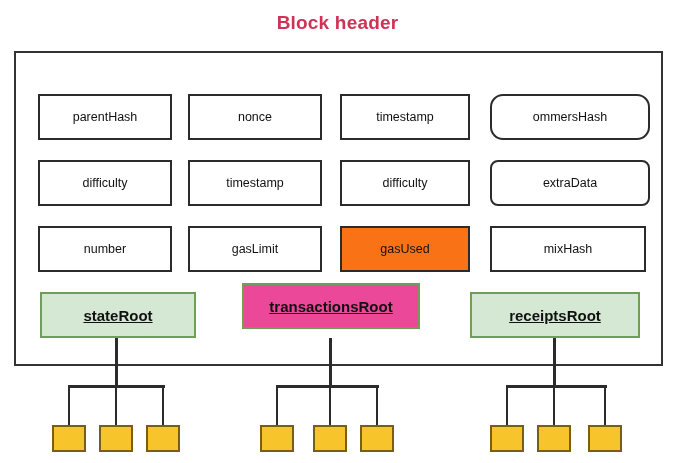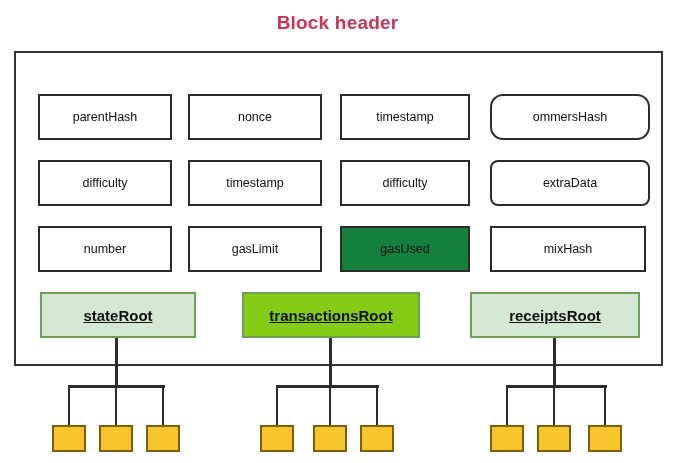--- a/index.html
+++ b/index.html
@@ -131,32 +131,32 @@
       </div>
       <div class="field-box" style="left: 490px; top: 160px; width: 160px; height: 46px; border-color: rgb(43, 43, 43); background: rgb(255, 255, 255); border-radius: 8px;">
         <span>extraData</span>
       </div>
       <div class="field-box" style="left: 38px; top: 226px; width: 134px; height: 46px; border-color: rgb(43, 43, 43); background: rgb(255, 255, 255);">
         <span>number</span>
       </div>
       <div class="field-box" style="left: 188px; top: 226px; width: 134px; height: 46px; border-color: rgb(43, 43, 43); background: rgb(255, 255, 255);">
         <span>gasLimit</span>
       </div>
-      <div class="field-box" style="left: 340px; top: 226px; width: 130px; height: 46px; border-color: rgb(43, 43, 43); background: #15803d;">
+      <div class="field-box" style="left: 340px; top: 226px; width: 130px; height: 46px; border-color: rgb(43, 43, 43); background: #f97316;">
         <span>gasUsed</span>
       </div>
       <div class="field-box" style="left: 490px; top: 226px; width: 156px; height: 46px; border-color: rgb(43, 43, 43); background: rgb(255, 255, 255);">
         <span>mixHash</span>
       </div>
     </div>
   <div id="root-layer">
       <div class="root-box" style="left: 40px; top: 292px; width: 156px; height: 46px; border-color: rgb(111, 158, 87); background: rgb(213, 232, 212);">
         <span>stateRoot</span>
       </div>
-      <div class="root-box" style="left: 242px; top: 292px; width: 178px; height: 46px; border-color: rgb(111, 158, 87); background: #84cc16; text-align: center;">
+      <div class="root-box" style="left: 242px; top: 283px; width: 178px; height: 46px; border-color: rgb(111, 158, 87); background: #ec4899; text-align: center;">
         <span>transactionsRoot</span>
       </div>
       <div class="root-box" style="left: 470px; top: 292px; width: 170px; height: 46px; border-color: rgb(111, 158, 87); background: rgb(213, 232, 212);">
         <span>receiptsRoot</span>
       </div>
     </div>
   <div id="tree-layer">
       <div>
         <div class="conn-v" style="left: 115px; top: 338px; height: 50px; background: rgb(43, 43, 43);"></div>
         <div class="conn-h" style="left: 68px; top: 385px; width: 97px; background: rgb(43, 43, 43);"></div>

